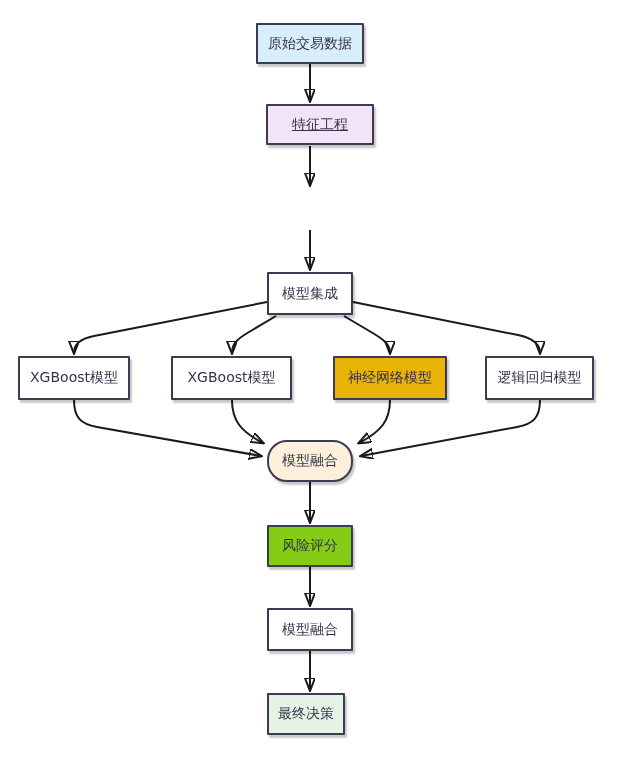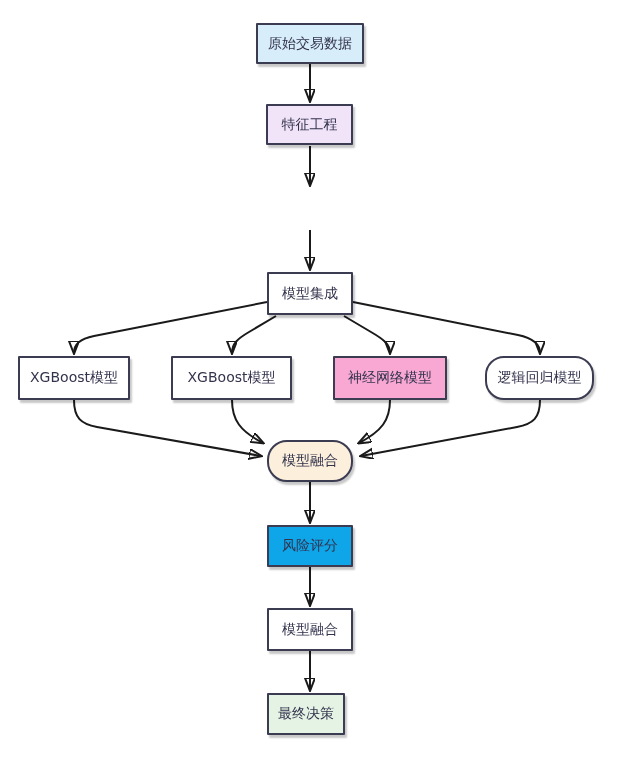--- a/index.html
+++ b/index.html
@@ -19,21 +19,21 @@
     border-radius:1px;
     background:#ffffff;
     color:#33334d;
     font-size:14px;
     display:flex;align-items:center;justify-content:center;
     white-space:nowrap;
     box-shadow:2px 3px 2px rgba(0,0,0,0.22);
   }
   
   .n-raw   {left:256px;top:23px; width:108px;height:41px;}
-  .n-feng  {left:266px;top:104px;width:87px; height:41px;}
+  .n-feng  {left:266px;top:104px;width:108px; height:41px;text-decoration:underline;}
   .n-fsel  {left:267px;top:188px;width:86px; height:41px;}
   .n-ens   {left:267px;top:272px;width:86px; height:43px;}
   .n-xgb   {left:18px; top:356px;width:112px;height:44px;}
   .n-lgbm  {left:171px;top:356px;width:121px;height:44px;}
   .n-nn    {left:333px;top:356px;width:114px;height:44px;}
   .n-lr    {left:485px;top:356px;width:109px;height:44px;}
   .n-fus   {left:267px;top:440px;width:86px; height:42px;}
   .n-risk  {left:267px;top:525px;width:86px; height:42px;}
   .n-eng   {left:267px;top:608px;width:86px; height:43px;}
   .n-fin   {left:267px;top:693px;width:78px; height:42px;}
@@ -63,20 +63,20 @@
     <path d="M310,482 V522" marker-end="url(#ah)"></path>
     <path d="M310,567 V605" marker-end="url(#ah)"></path>
     <path d="M310,651 V690" marker-end="url(#ah)"></path>
   </svg>
 
   <div class="node n-raw" style="background: rgb(215, 237, 250);">原始交易数据</div>
   <div class="node n-feng" style="background: rgb(241, 227, 248);">特征工程</div>
   <div class="node n-ens" style="background: rgb(255, 255, 255);">模型集成</div>
   <div class="node n-xgb" style="background: rgb(255, 255, 255); text-align: center;">XGBoost模型</div>
   <div class="node n-lgbm" style="background: rgb(255, 255, 255);">XGBoost模型</div>
-  <div class="node n-nn" style="background: #f9a8d4;">神经网络模型</div>
-  <div class="node n-lr" style="background: rgb(255, 255, 255); border-radius: 19px;">逻辑回归模型</div>
+  <div class="node n-nn" style="background: #eab308;">神经网络模型</div>
+  <div class="node n-lr" style="background: rgb(255, 255, 255);">逻辑回归模型</div>
   <div class="node n-fus" style="background: rgb(252, 240, 221); border-radius: 20px;">模型融合</div>
-  <div class="node n-risk" style="background: #0ea5e9;">风险评分</div>
+  <div class="node n-risk" style="background: #84cc16;">风险评分</div>
   <div class="node n-eng" style="background: rgb(255, 255, 255);">模型融合</div>
   <div class="node n-fin" style="background: rgb(228, 243, 228);">最终决策</div>
 
 </div>
 
 </body></html>

